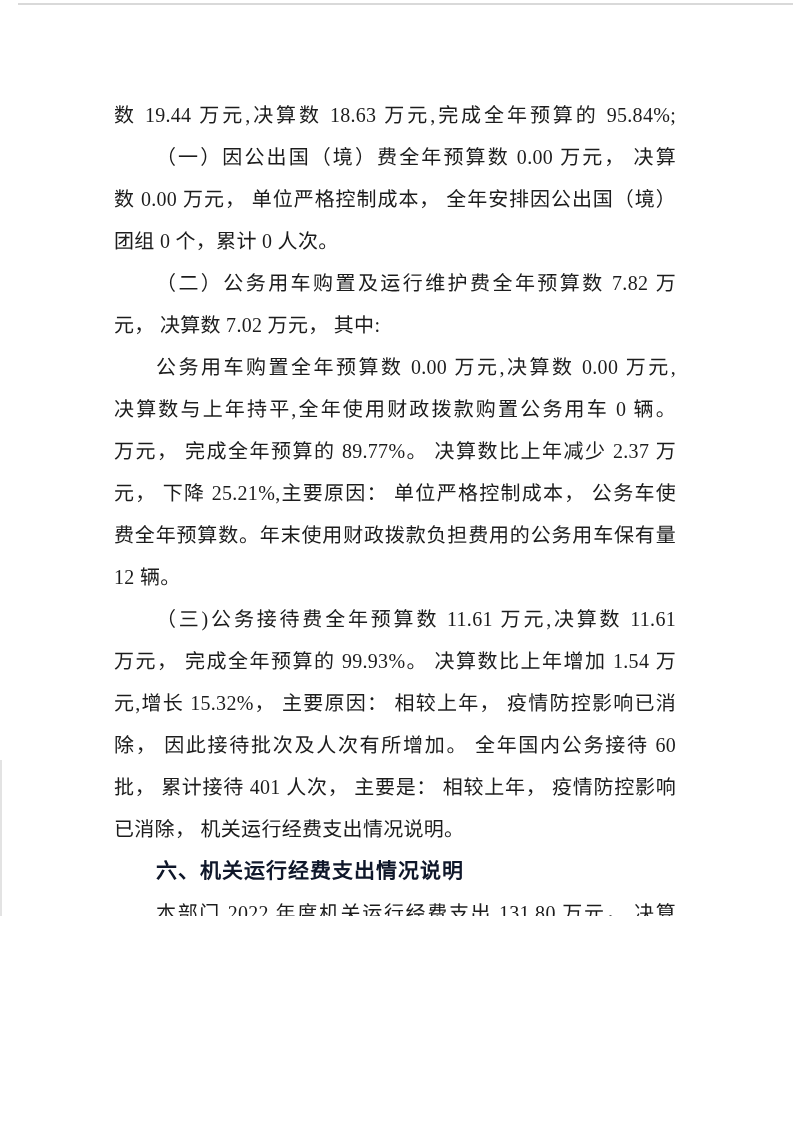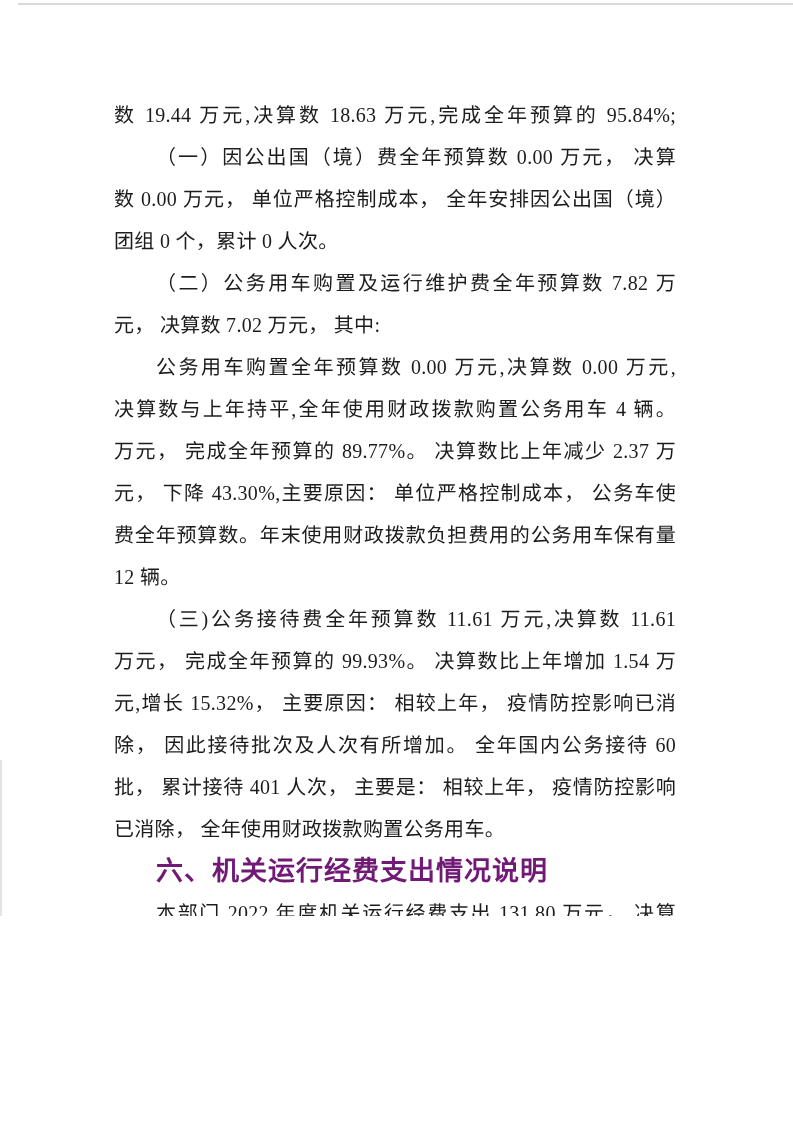--- a/index.html
+++ b/index.html
@@ -51,23 +51,23 @@
   }
   .line.full {
     text-align-last: justify;
   }
   .line.indent {
     text-indent: 42px;
   }
   .line.heading {
     font-family: "DejaVu Sans", "Liberation Sans", sans-serif;
     font-weight: 700;
-    font-size: 27px;
+    font-size: 21px;
     letter-spacing: 1px;
-    color: #701a75;
+    color: #0f172a;
   }
   .footer {
     position: absolute;
     top: 1038px;
     left: 114px;
     width: 562px;
     height: 28px;
     line-height: 28px;
     text-align: center;
     font-size: 20px;
@@ -90,31 +90,31 @@
   <div class="edge-left"></div>
 
   <main class="content">
     <p class="line full">数 19.44 万元,决算数 18.63 万元,完成全年预算的 95.84%;</p>
     <p class="line full indent">（一）因公出国（境）费全年预算数 0.00 万元， 决算</p>
     <p class="line full">数 0.00 万元， 单位严格控制成本， 全年安排因公出国（境）</p>
     <p class="line">团组 0 个，累计 0 人次。</p>
     <p class="line full indent">（二）公务用车购置及运行维护费全年预算数 7.82 万</p>
     <p class="line">元， 决算数 7.02 万元， 其中:</p>
     <p class="line full indent">公务用车购置全年预算数 0.00 万元,决算数 0.00 万元,</p>
-    <p class="line full">决算数与上年持平,全年使用财政拨款购置公务用车 4 辆。</p>
+    <p class="line full">决算数与上年持平,全年使用财政拨款购置公务用车 0 辆。</p>
     <p class="line full">万元， 完成全年预算的 89.77%。 决算数比上年减少 2.37 万</p>
-    <p class="line full">元， 下降 43.30%,主要原因： 单位严格控制成本， 公务车使</p>
+    <p class="line full">元， 下降 25.21%,主要原因： 单位严格控制成本， 公务车使</p>
     <p class="line full">费全年预算数。年末使用财政拨款负担费用的公务用车保有量</p>
     <p class="line">12 辆。</p>
     <p class="line full indent">（三)公务接待费全年预算数 11.61 万元,决算数 11.61</p>
     <p class="line full">万元， 完成全年预算的 99.93%。 决算数比上年增加 1.54 万</p>
     <p class="line full">元,增长 15.32%， 主要原因： 相较上年， 疫情防控影响已消</p>
     <p class="line full">除， 因此接待批次及人次有所增加。 全年国内公务接待 60</p>
     <p class="line full">批， 累计接待 401 人次， 主要是： 相较上年， 疫情防控影响</p>
-    <p class="line">已消除， 全年使用财政拨款购置公务用车。</p>
+    <p class="line">已消除， 机关运行经费支出情况说明。</p>
     <p class="line heading indent">六、机关运行经费支出情况说明</p>
     <p class="line full indent">本部门 2022 年度机关运行经费支出 131.80 万元， 决算</p>
   </main>
 
   <footer class="footer">
     <span class="dash">—</span><span class="num">23</span><span class="dash">—</span>
   </footer>
 </div>
 
 </body></html>

